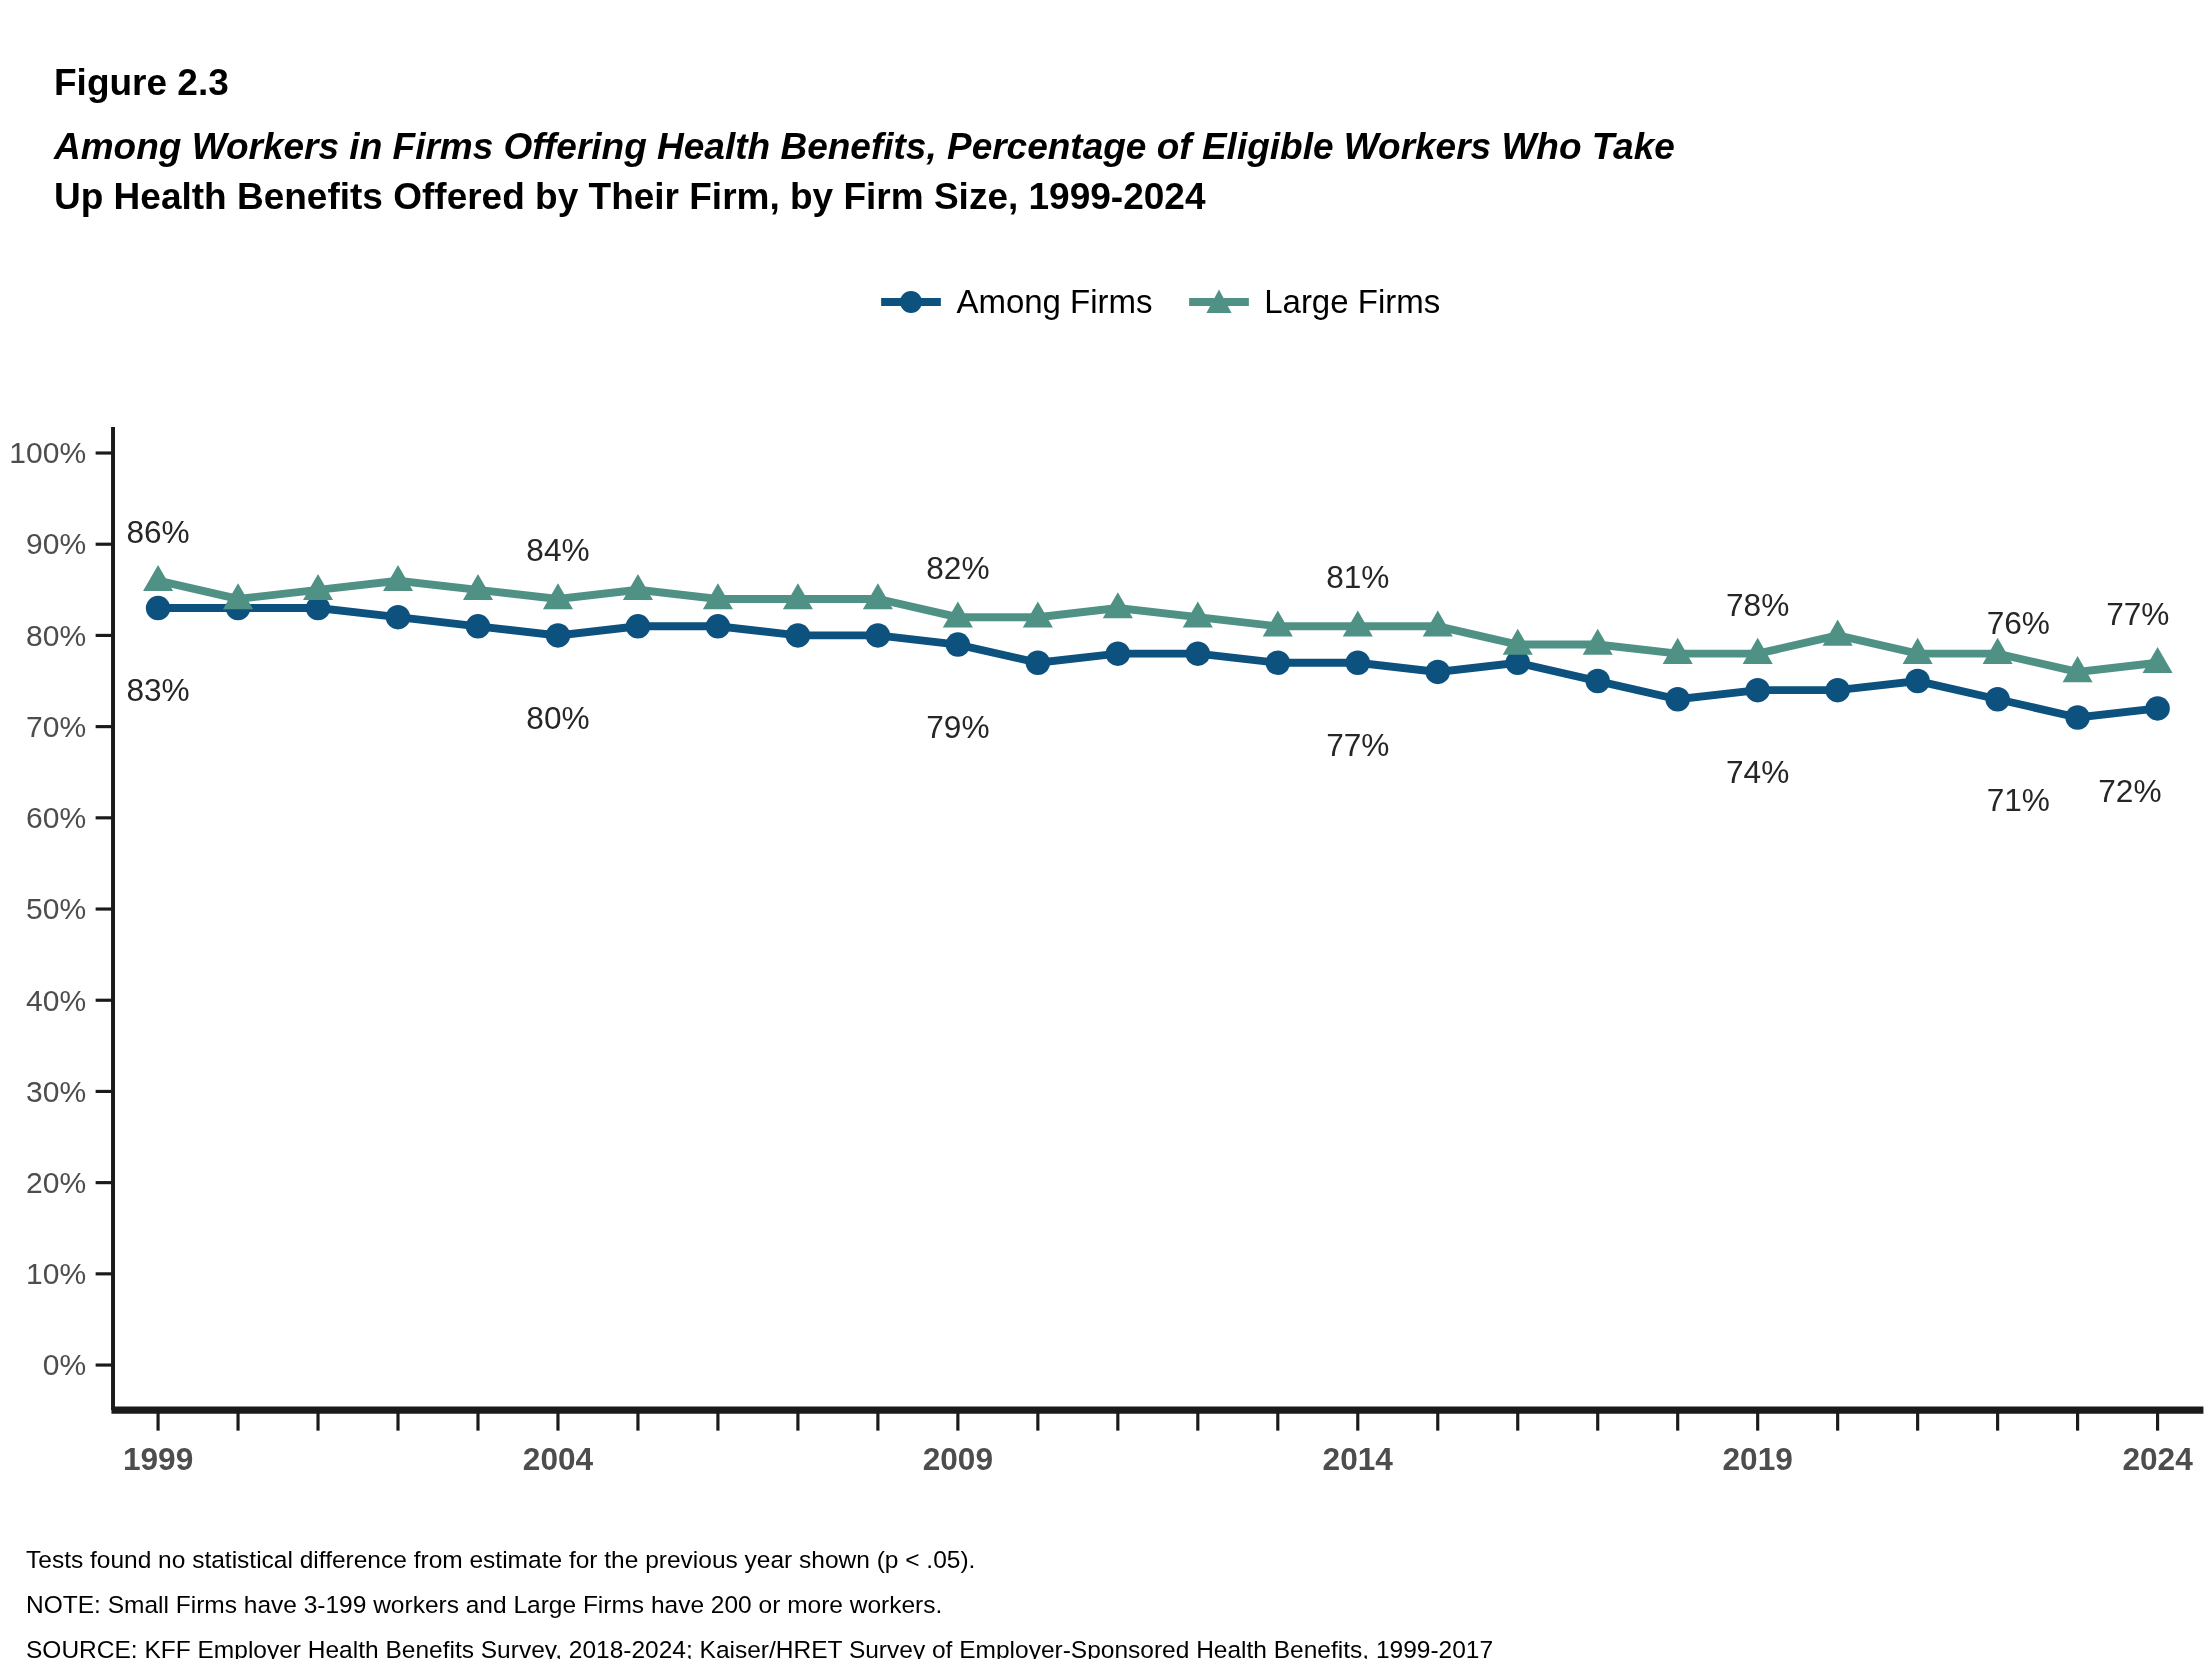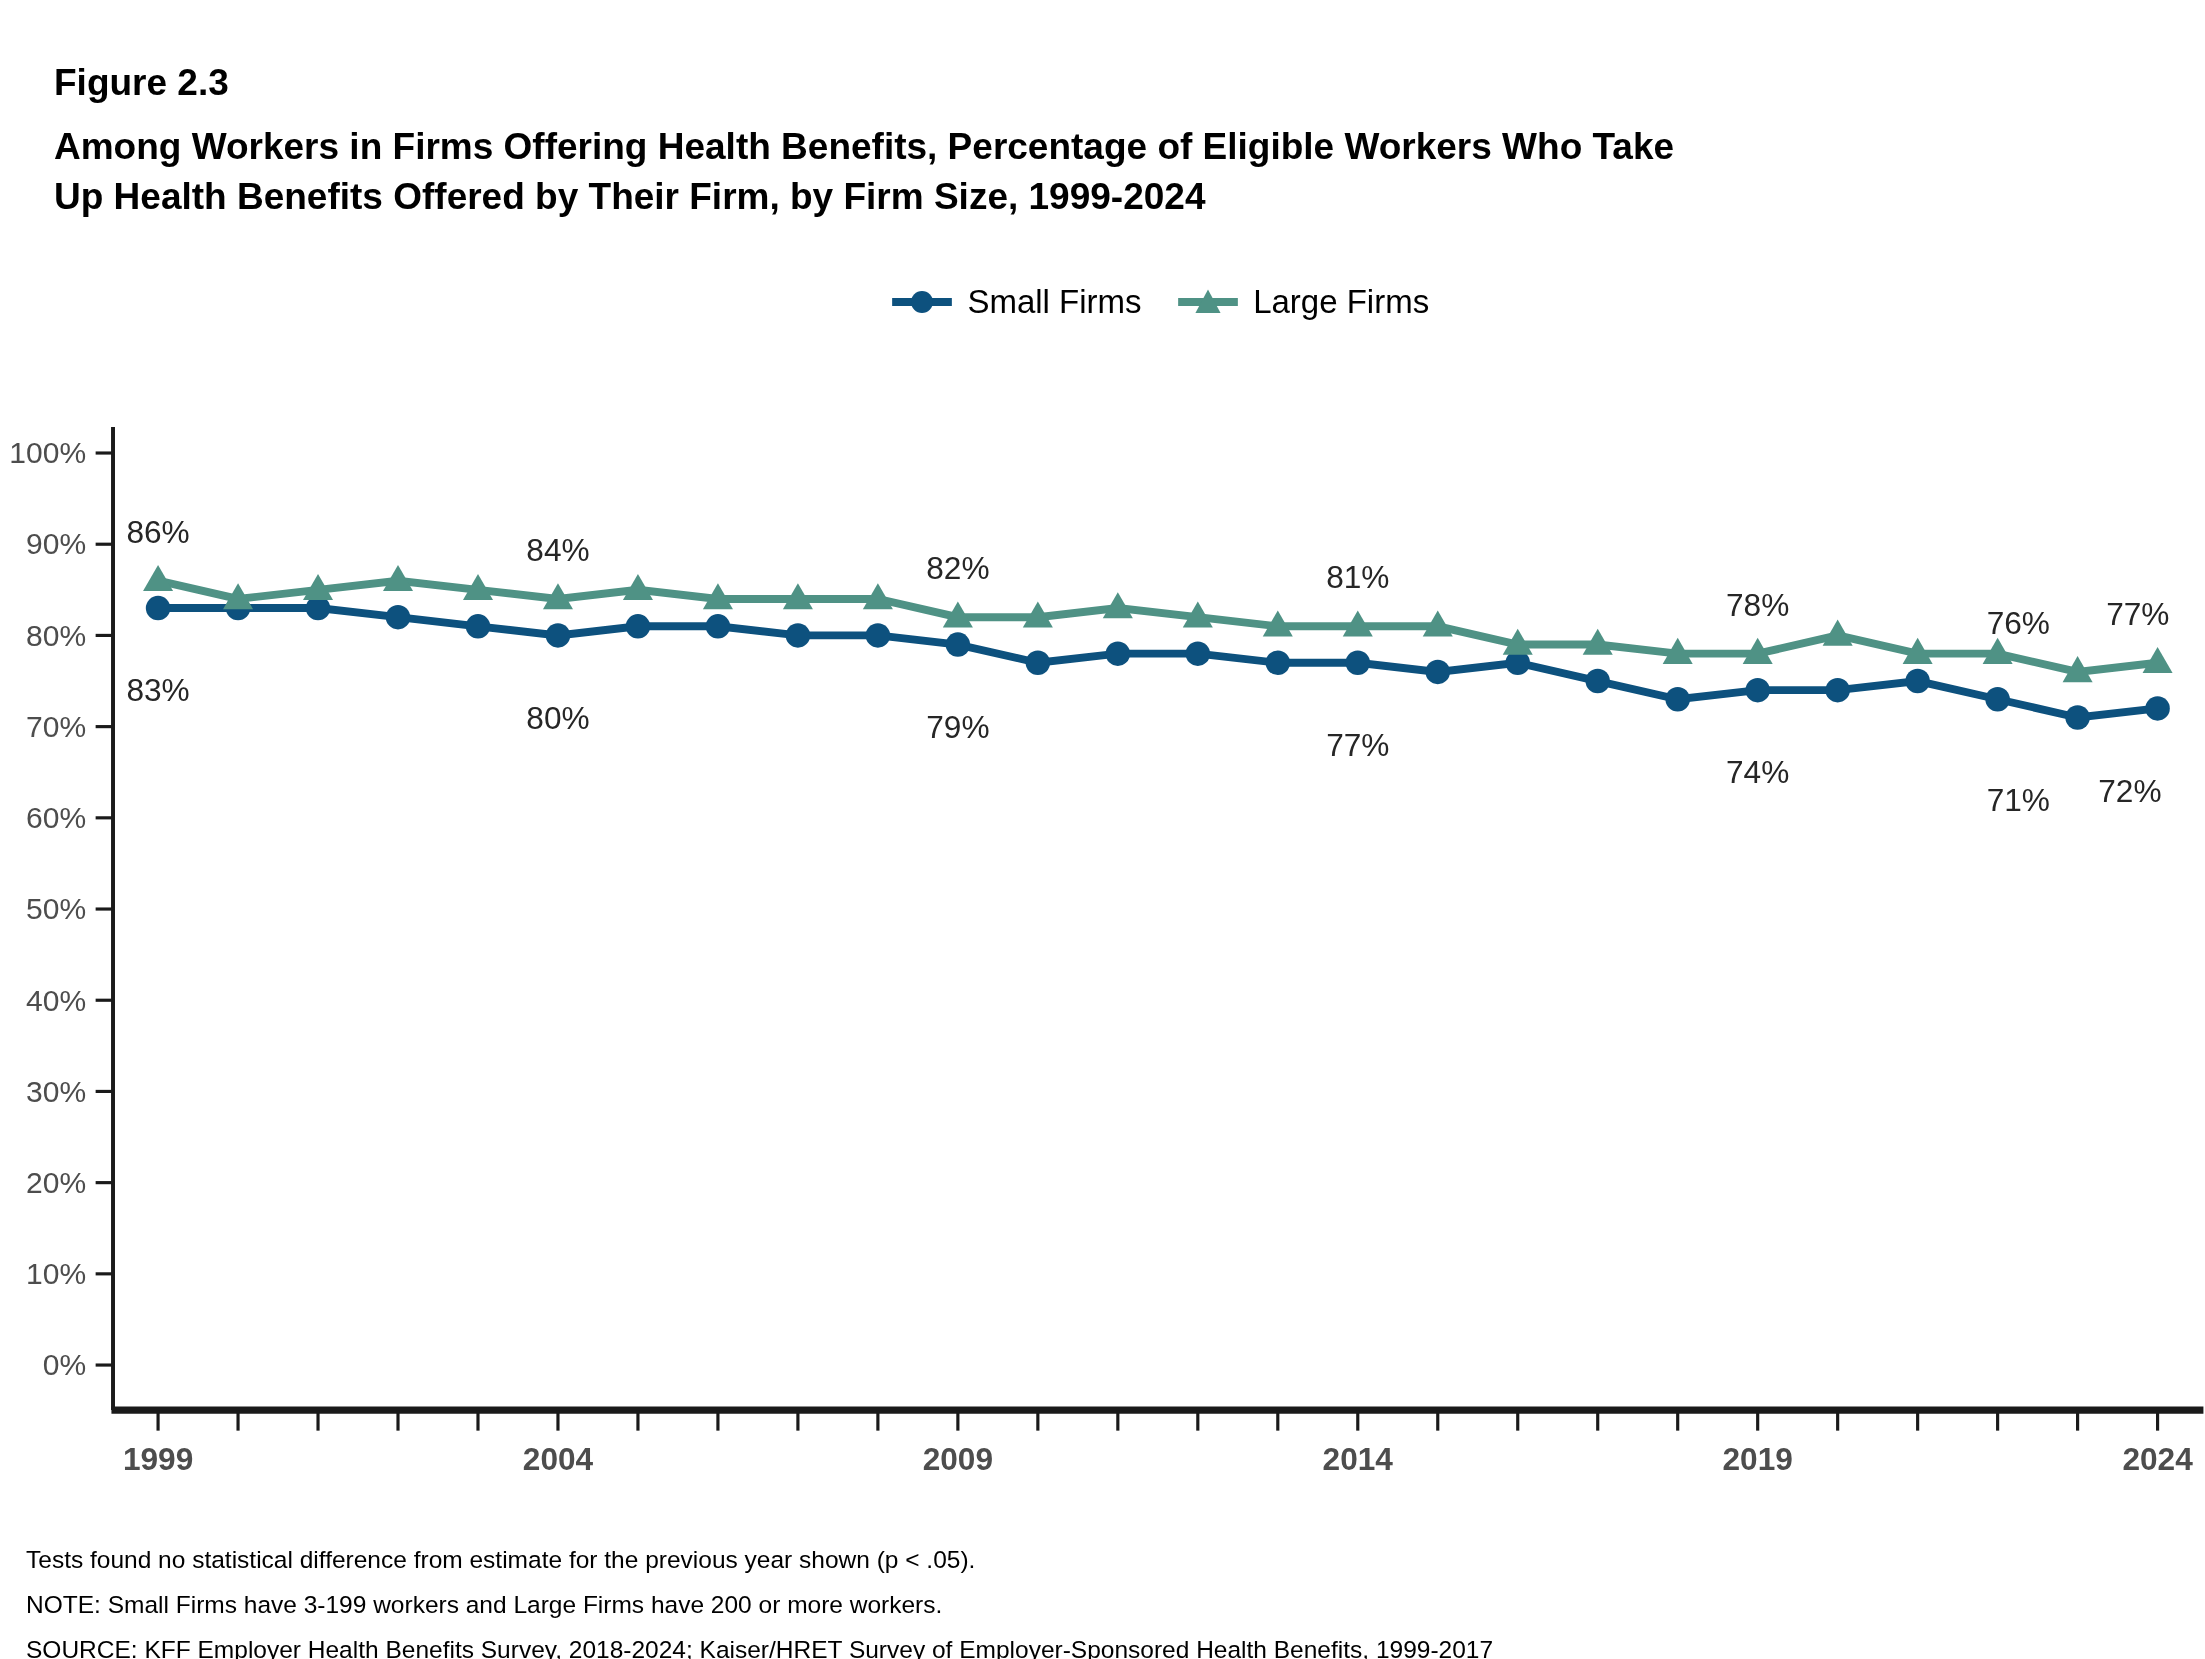--- a/index.html
+++ b/index.html
@@ -13,21 +13,21 @@
   }
   .fig-label{
     position:absolute; left:54px; top:62px;
     font-size:37px; font-weight:bold; color:#000;
   }
   .title-line{
     position:absolute; left:54px;
     font-size:37px; font-weight:bold; color:#000;
     white-space:nowrap;
   }
-  .title-line.l1{ top:126px; }
+  .title-line.l1{ top:126px;font-style:italic; }
   .title-line.l2{ top:176px; }
   .legend{
     position:absolute; top:283px; left:113px; width:2092px;
     display:flex; justify-content:center; align-items:center; gap:33px;
   }
   .legend-item{ display:flex; align-items:center; gap:12.6px; }
   .legend-item .lbl{ font-size:33px; color:#000; }
   #chart{ position:absolute; left:0; top:0; }
   .notes{
     position:absolute; left:26px; top:1537px;
@@ -170,21 +170,21 @@
   <div class="fig-label">Figure 2.3</div>
   <div class="title-line l1">Among Workers in Firms Offering Health Benefits, Percentage of Eligible Workers Who Take</div>
   <div class="title-line l2">Up Health Benefits Offered by Their Firm, by Firm Size, 1999-2024</div>
 
   <div class="legend">
     <div class="legend-item">
       <svg width="66" height="32" viewBox="0 0 84 40">
         <line x1="4" y1="20" x2="80" y2="20" stroke-width="10" class="sw-small-line" stroke="#0D517E"></line>
         <circle cx="42" cy="20" r="14" class="sw-small-dot" fill="#0D517E"></circle>
       </svg>
-      <span class="lbl">Small Firms</span>
+      <span class="lbl">Among Firms</span>
     </div>
     <div class="legend-item">
       <svg width="66" height="32" viewBox="0 0 84 40">
         <line x1="4" y1="20" x2="80" y2="20" stroke-width="10" class="sw-large-line" stroke="#4F9285"></line>
         <path d="M 42 4 L 26 34 L 58 34 Z" class="sw-large-tri" fill="#4F9285"></path>
       </svg>
       <span class="lbl">Large Firms</span>
     </div>
   </div>
 

